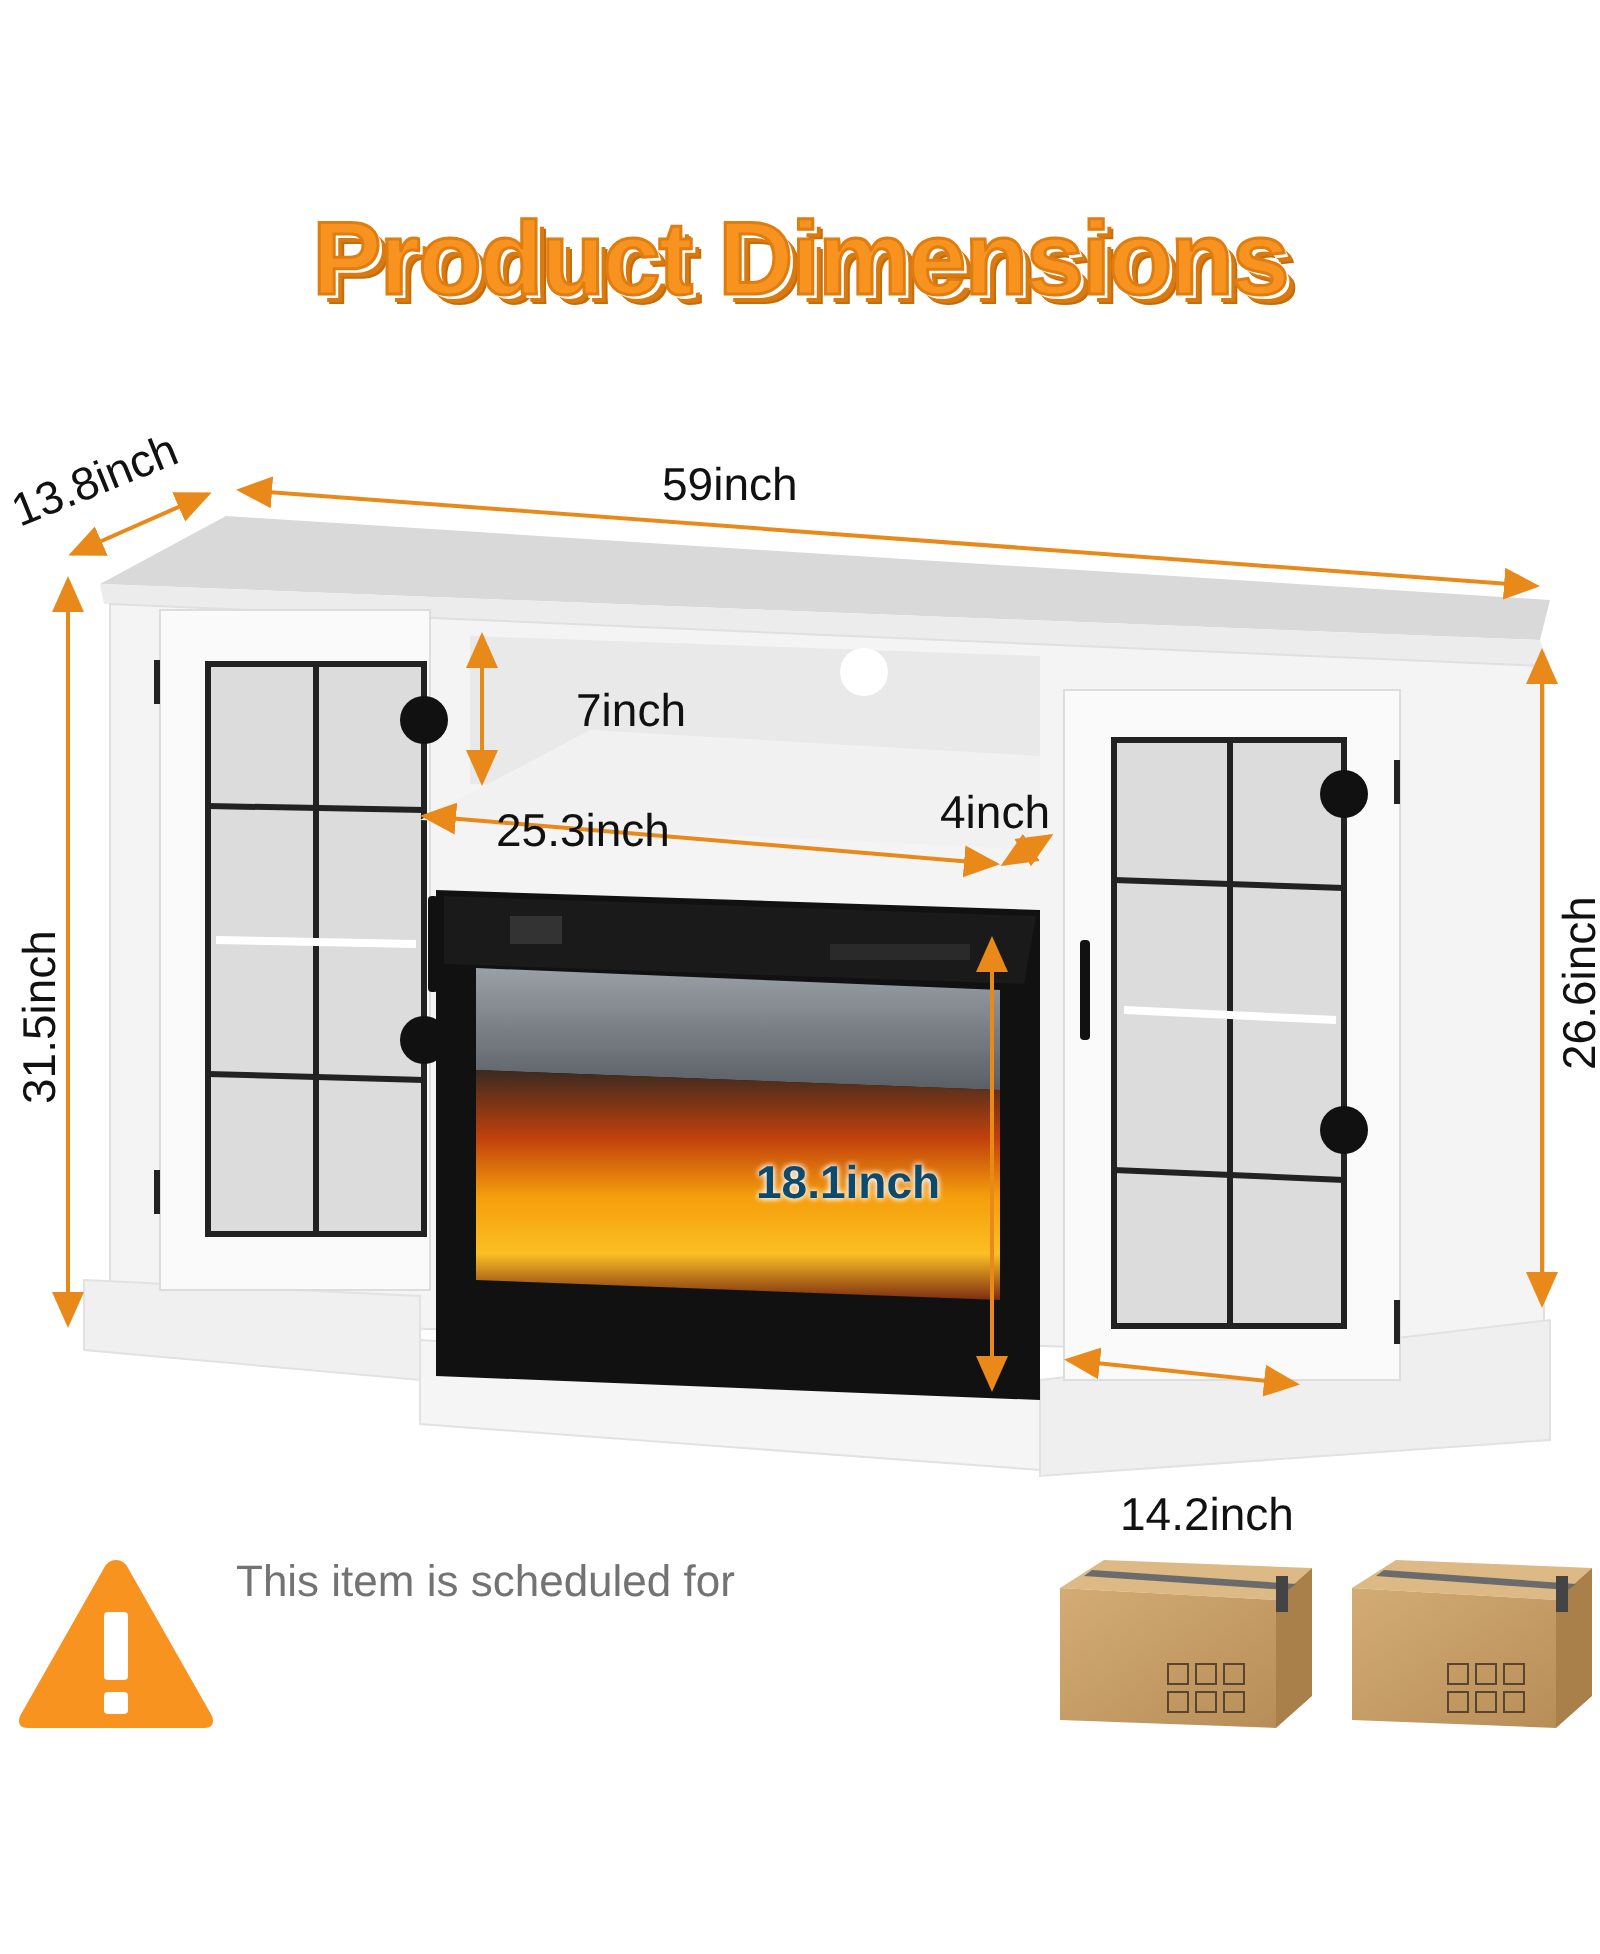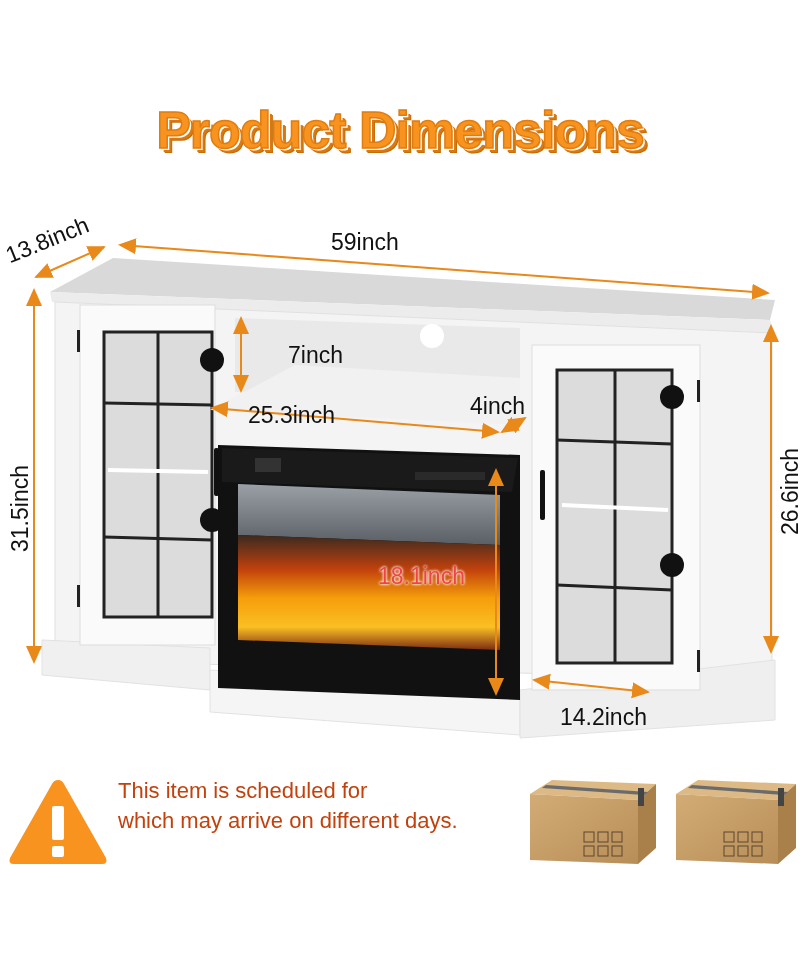--- a/index.html
+++ b/index.html
@@ -1,21 +1,21 @@
 <!DOCTYPE html>
 <html><head>
 <meta charset="utf-8">
 <style>
   html,body{margin:0;padding:0;background:#fff;}
   body{width:800px;height:977px;position:relative;overflow:hidden;font-family:"Liberation Sans",sans-serif;}
   .title{position:absolute;left:0;top:100px;width:800px;text-align:center;font-family:"Liberation Sans",sans-serif;font-weight:bold;font-size:52px;color:#f7931e;letter-spacing:-1px;
     text-shadow:2px 2px 0 #fff,4px 4px 0 #d97a10,5px 5px 0 #c86c08;-webkit-text-stroke:1.5px #e07d10;}
   .lbl{position:absolute;font-size:23px;color:#111;white-space:nowrap;font-family:"Liberation Sans",sans-serif;}
   svg.scene{position:absolute;left:0;top:0;}
-  .notice{position:absolute;left:118px;top:776px;font-size:22px;line-height:30px;color:#c2410c;}
+  .notice{position:absolute;left:118px;top:776px;font-size:22px;line-height:30px;color:#737373;}
   .warn{position:absolute;left:6px;top:776px;width:104px;height:92px;}
   .box{position:absolute;}
 </style>
 </head>
 <body>
 
 <div class="title">Product Dimensions</div>
 
 <svg class="scene" width="800" height="977" viewBox="0 0 800 977">
   <defs>
@@ -96,32 +96,31 @@
   </g>
 </svg>
 
 <div class="lbl" style="left:331px;top:229px;">59inch</div>
 <div class="lbl" style="left:2px;top:244px;transform:rotate(-22deg);transform-origin:left top;">13.8inch</div>
 <div class="lbl" style="left:-30px;top:495px;transform:rotate(-90deg);transform-origin:center;width:100px;text-align:center;">31.5inch</div>
 <div class="lbl" style="left:740px;top:478px;transform:rotate(-90deg);transform-origin:center;width:100px;text-align:center;">26.6inch</div>
 <div class="lbl" style="left:249px;top:342px;margin-left:39px;">7inch</div>
 <div class="lbl" style="left:248px;top:386px;margin-top:16px;">25.3inch</div>
 <div class="lbl" style="left:470px;top:393px;text-align:center;">4inch</div>
-<div class="lbl" style="left:378px;top:563px;color:#ef4444;text-shadow:0 0 3px #fff,0 0 3px #fff;">18.1inch</div>
-<div class="lbl" style="left:560px;top:704px;">14.2inch</div>
+<div class="lbl" style="left:378px;top:578px;color:#0c4a6e;text-shadow:0 0 3px #fff,0 0 3px #fff;font-weight:bold;">18.1inch</div>
+<div class="lbl" style="left:560px;top:744px;">14.2inch</div>
 
 <svg class="warn" viewBox="0 0 104 92">
   <path d="M52,4 Q56,4 58,8 L100,82 Q102,88 96,88 L8,88 Q2,88 4,82 L46,8 Q48,4 52,4 Z" fill="#f7931e"></path>
   <rect x="46" y="30" width="12" height="34" rx="2" fill="#fff"></rect>
   <rect x="46" y="70" width="12" height="11" rx="2" fill="#fff"></rect>
 </svg>
 
 <div class="notice">
   <div>This item is scheduled for</div>
-  <div>which may arrive on different days.</div>
 </div>
 
 <svg class="box" style="left:526px;top:774px;" width="132" height="92" viewBox="0 0 132 92">
   <polygon points="4,20 26,6 130,10 112,26" fill="#dcb985"></polygon>
   <polygon points="4,20 112,26 112,90 4,86" fill="url(#boxg)"></polygon>
   <polygon points="112,26 130,10 130,74 112,90" fill="#a97f4a"></polygon>
   <polygon points="20,11 122,18 118,21 16,14" fill="#6b6b6b"></polygon>
   <rect x="112" y="14" width="6" height="18" fill="#444"></rect>
   <g fill="none" stroke="#5a4630" stroke-width="1">
       <rect x="58" y="58" width="10" height="10"></rect>

